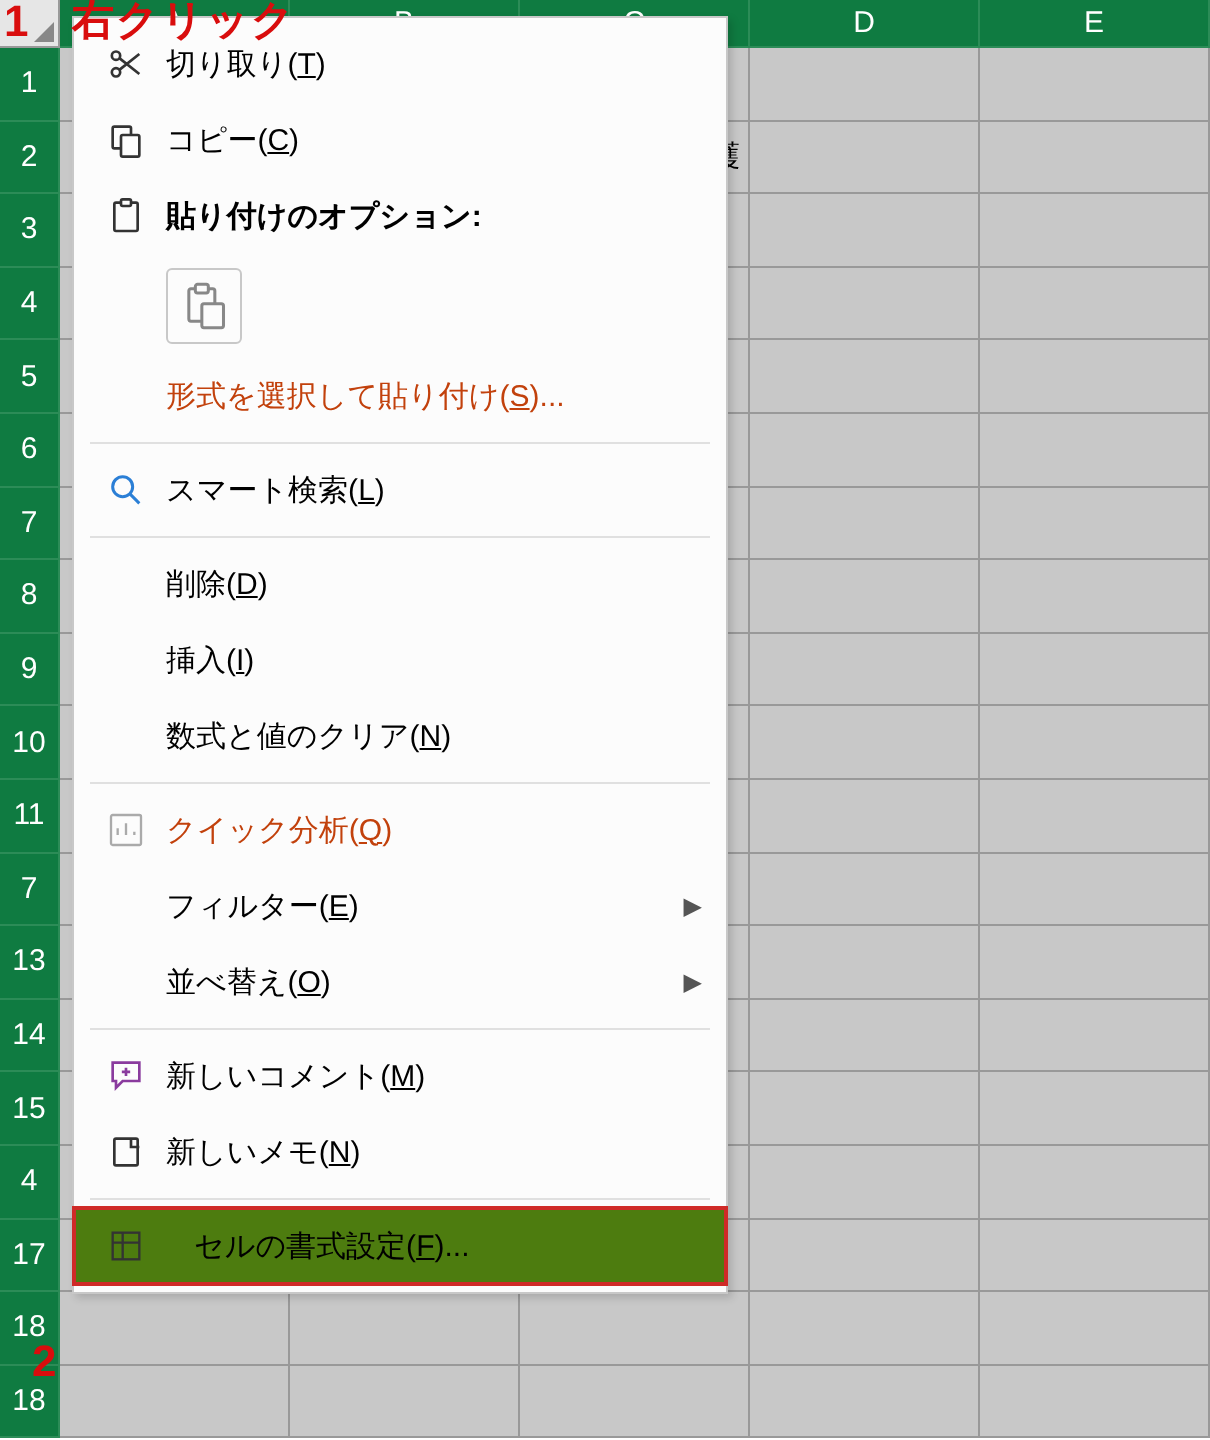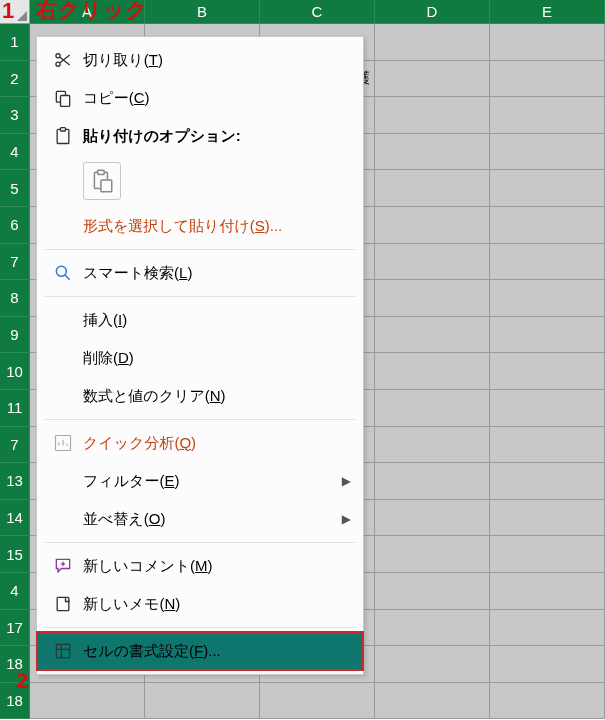--- a/index.html
+++ b/index.html
@@ -60,21 +60,21 @@
     background: #c8c8c8;
     border-right: 1px solid #999;
     border-bottom: 1px solid #999;
     justify-content: flex-start;
     padding-left: 4px;
   }
   
   .menu {
     position: absolute;
     left: 36px;
-    top: 36px;
+    top: 8px;
     width: 328px;
     background: #fcfcfc;
     border: 1px solid #c8c8c8;
     box-shadow: 2px 2px 4px rgba(0,0,0,0.15);
     padding: 4px 0;
   }
   .mitem {
     display: flex;
     align-items: center;
     min-height: 38px;
@@ -87,23 +87,24 @@
     display: flex;
     align-items: center;
     justify-content: center;
     flex-shrink: 0;
   }
   .mitem .lbl { flex: 1; padding-left: 6px; }
   .mitem .arrow { color: #555; font-size: 12px; }
   .mitem.disabled { color: #c2410c; }
   .mitem.header { font-weight: bold; justify-content: space-between; }
   .mitem.highlight {
-    background: #0f766e;
+    background: #4d7c0f;
     outline: 2px solid #cf2a27;
     outline-offset: -1px;
+    gap: 14px;
   }
   .paste-opt {
     padding-left: 46px;
     min-height: 52px;
   }
   .paste-opt .paste-icon-box {
     width: 38px; height: 38px;
     border: 1px solid #c8c8c8;
     border-radius: 3px;
     display: flex;
@@ -331,26 +332,26 @@
           <path d="M14.5 14.5 L20 20"></path>
         </svg>
     </span>
     <span class="lbl"><span>スマート検索(</span><span class="accel">L</span><span>)</span></span>
   </div>
 
   <div class="sep"></div>
 
   <div class="mitem">
     <span class="ic"></span>
+    <span class="lbl"><span>削除(</span><span class="accel">D</span><span>)</span></span>
+  </div>
+
+  <div class="mitem">
+    <span class="ic"></span>
     <span class="lbl"><span>挿入(</span><span class="accel">I</span><span>)</span></span>
-  </div>
-
-  <div class="mitem">
-    <span class="ic"></span>
-    <span class="lbl"><span>削除(</span><span class="accel">D</span><span>)</span></span>
   </div>
 
   <div class="mitem">
     <span class="ic"></span>
     <span class="lbl"><span>数式と値のクリア(</span><span class="accel">N</span><span>)</span></span>
   </div>
 
   <div class="sep"></div>
 
   <div class="mitem disabled">

